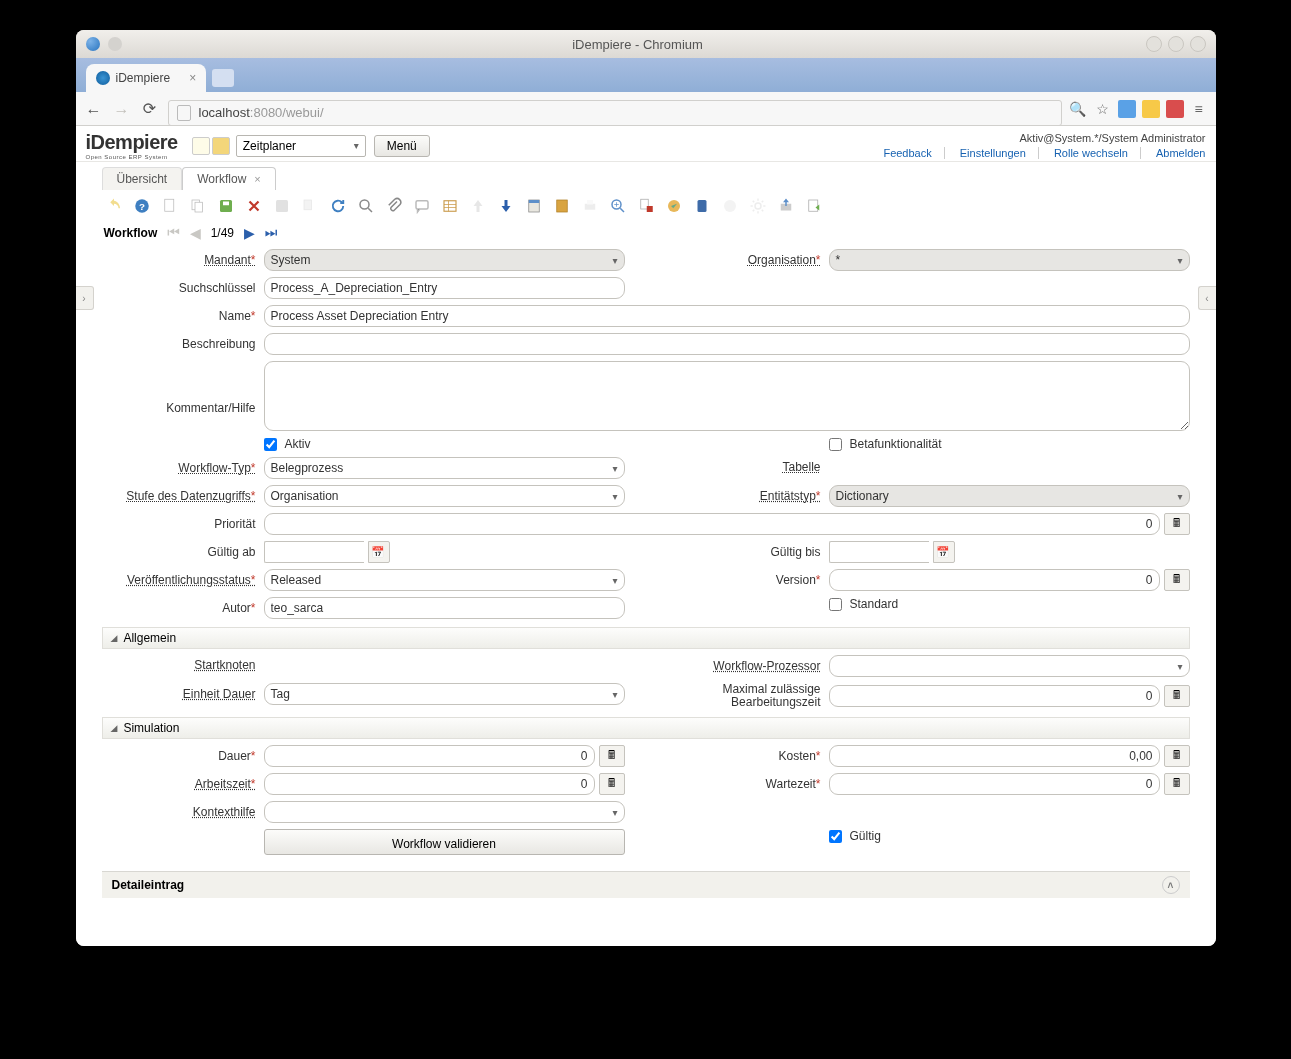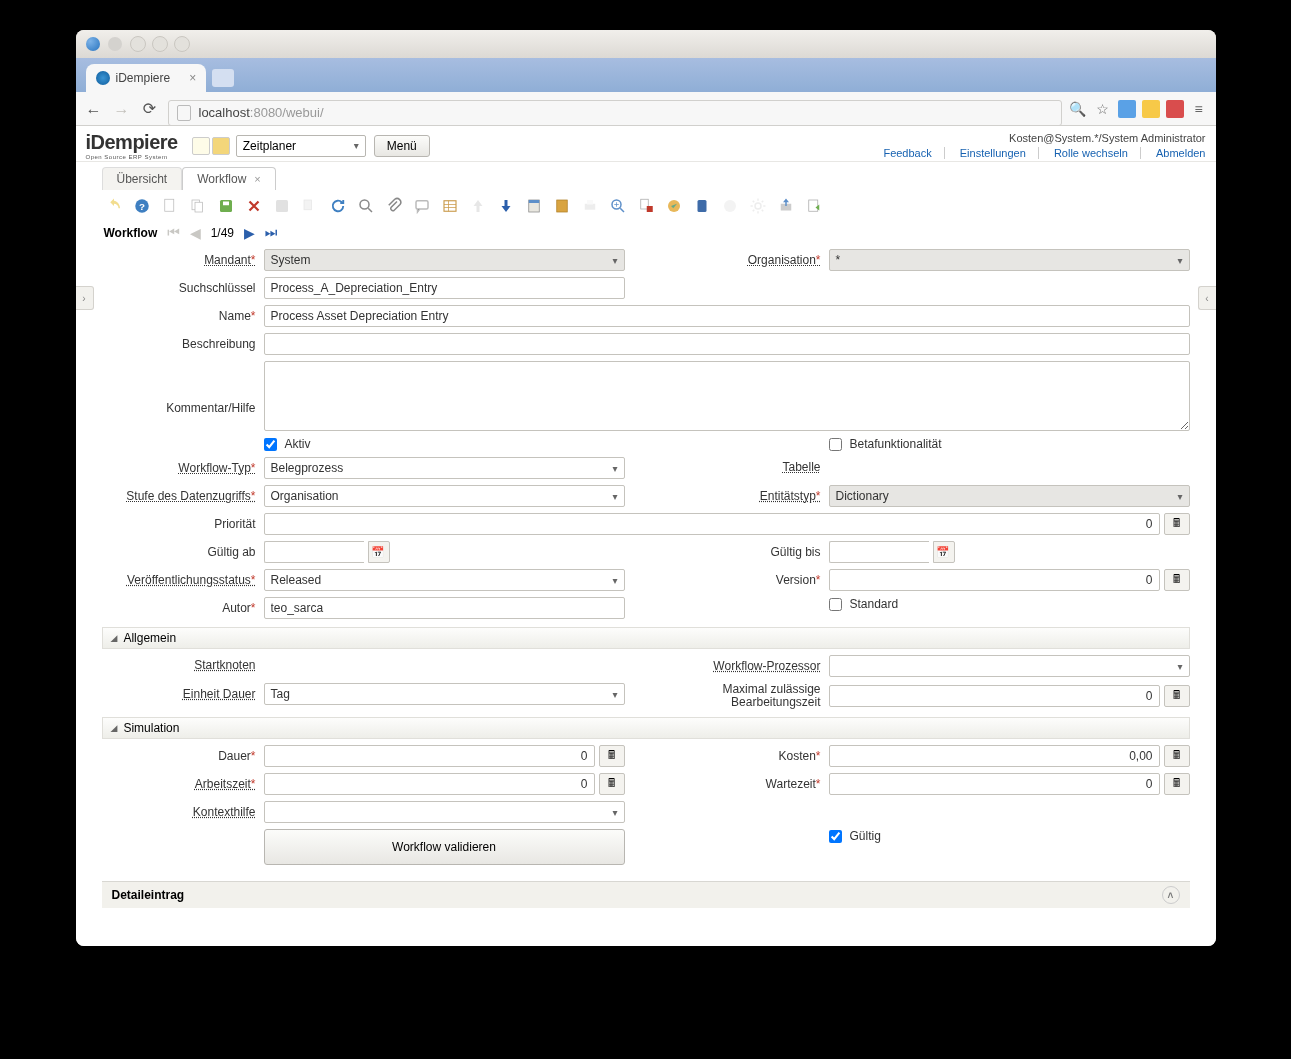--- a/index.html
+++ b/index.html
@@ -69,52 +69,53 @@
 
 .form { font-size: 12px; }
 .row { display: flex; gap: 42px; margin-bottom: 6px; align-items: flex-start; justify-content: center; }
 .col { flex: 1; display: flex; align-items: center; }
 .col.full { flex: 0 0 100%; }
 .lbl { width: 162px; text-align: right; padding-right: 8px; color: #333; line-height: 20px;}
 .lbl.link { text-decoration: underline dotted; color: #333; }
 .lbl .req { color: #c0392b; }
 .fld { flex: 1; display: flex; align-items: center; gap: 4px; }
 .fld input[type=text], .fld .sel, .fld textarea, .fld .num {
-  width: 100%; height: 22px; border: 1px solid #c5c3bd; border-radius: 2px; padding: 2px 6px;
+  width: 100%; height: 22px; border: 1px solid #c5c3bd; border-radius: 9px; padding: 2px 6px;
   font-size: 12px; color: #333; background: #fff;
 }
 .fld .sel { position: relative; padding-right: 22px; display: flex; align-items: center; }
 .fld .sel::after { content: "▾"; position: absolute; right: 6px; color: #666; font-size: 10px; }
 .fld .sel.ro { background: #e7e6e3; }
 .fld textarea { height: 70px; resize: both; }
 .fld .num { text-align: right; }
 .fld .dateinp { display: flex; width: 100px; }
 .fld .dateinp input { border-radius: 2px 0 0 2px; border-right: none; }
 .fld .calbtn { width: 22px; height: 22px; border: 1px solid #c5c3bd; background: #f4f3ef; display: flex; align-items: center; justify-content: center; font-size: 11px; border-radius: 0 2px 2px 0;}
 .fld .sidebtn { width: 26px; height: 22px; border: 1px solid #c5c3bd; background: #f4f3ef; display: flex; align-items: center; justify-content: center; border-radius: 2px; flex-shrink: 0;}
 .fld input[type=checkbox] { margin-right: 4px; }
 .cklbl { color: #333; }
 
 .section { background: linear-gradient(#fdfdfc,#eeeee9); border: 1px solid #e0dfda; padding: 3px 8px; margin: 8px 0 6px; font-size: 12px; display: flex; align-items: center; gap: 6px; }
 .section .caret { font-size: 9px; color: #666; }
 
-.bigbtn { height: 36px; border: 1px solid #b8b6b1; background: linear-gradient(#fcfcfa,#e8e7e3); border-radius: 3px; font-size: 12px; padding: 7px 18px; }
+.bigbtn { height: 26px; border: 1px solid #b8b6b1; background: linear-gradient(#fcfcfa,#e8e7e3); border-radius: 3px; font-size: 12px; padding: 7px 18px; }
 
 .detail-bar { background: #f2f1ec; border-top: 1px solid #d8d7d2; padding: 6px 10px; margin-top: 16px; position: relative; font-size: 12px; font-weight: bold;}
 .detail-bar .chev { position: absolute; right: 10px; top: 4px; width: 18px; height: 18px; border: 1px solid #ccc; border-radius: 50%; display: flex; align-items: center; justify-content: center; font-size: 10px; color: #777;}
 </style>
 </head>
 <body>
 
 <div class="desktop">
 <div class="window">
 
   <div class="titlebar">
     <span class="sys-icon"></span>
     <span class="min-icon"></span>
+    <span class="title">iDempiere - Chromium</span>
     <span class="win-btns">
       <span class="win-btn"></span>
       <span class="win-btn"></span>
       <span class="win-btn"></span>
     </span>
   </div>
 
   <div class="tabstrip">
     <div class="chrome-tab">
       <span class="favicon"></span>
@@ -152,21 +153,21 @@
         <span>iDempiere</span>
         <small>Open Source ERP System</small>
       </div>
       <div class="hdr-icons">
         <span class="hdr-icon"></span>
         <span class="hdr-icon open"></span>
       </div>
       <span class="selectbox" style="width:130px">Zeitplaner</span>
       <button class="menu-btn">Menü</button>
       <div class="hdr-right">
-        <div>Kosten@System.*/System Administrator</div>
+        <div>Aktiv@System.*/System Administrator</div>
         <div class="hdr-links">
           <span>Feedback</span>
           <span>Einstellungen</span>
           <span>Rolle wechseln</span>
           <span>Abmelden</span>
         </div>
       </div>
     </div>
 
     <div class="content">

